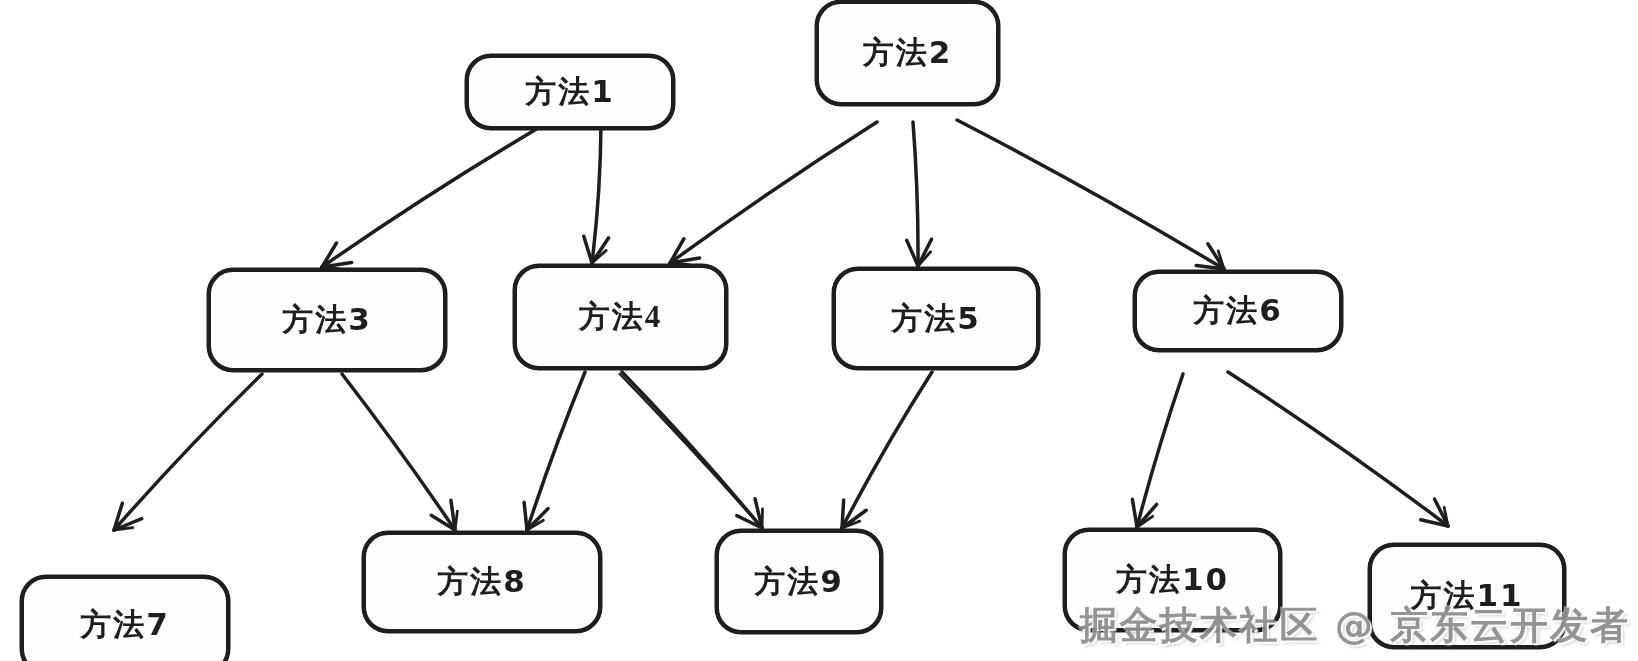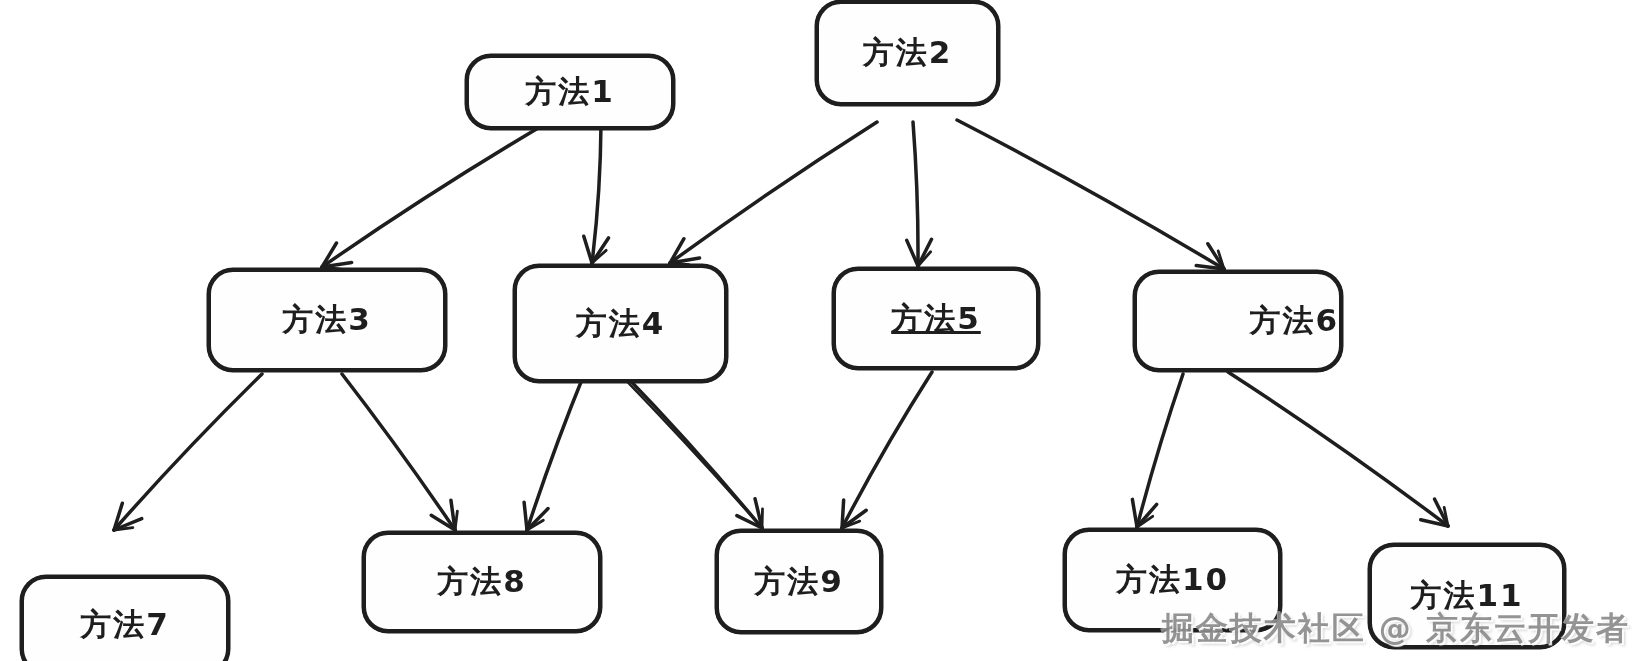--- a/index.html
+++ b/index.html
@@ -35,21 +35,21 @@
     font-weight: 700;
     letter-spacing: 2px;
     color: #1e1e1e;
     box-shadow: 0 0 0 0.5px #1e1e1e;
   }
   .watermark {
     position: absolute;
     right: 8px;
     bottom: 10px;
     z-index: 3;
-    font-size: 32px;
+    font-size: 38px;
     font-weight: 700;
     letter-spacing: 2px;
     color: rgba(125, 125, 125, 0.82);
     text-shadow: 2px 2px 1px rgba(255, 255, 255, 0.95),
                  -1px -1px 0 rgba(255, 255, 255, 0.55),
                  3px 3px 3px rgba(0, 0, 0, 0.18);
     white-space: nowrap;
   }
 </style>
 </head>
@@ -134,27 +134,27 @@
   <div id="nodes">
       <div class="node" style="left: 465px; top: 22px; width: 210px; height: 76px; margin-top: 32px;">
         <span>方法1</span>
       </div>
       <div class="node" style="left: 815px; top: 0; width: 185px; height: 106px;">
         <span>方法2</span>
       </div>
       <div class="node" style="left: 207px; top: 268px; width: 240px; height: 104px;">
         <span>方法3</span>
       </div>
-      <div class="node" style="left: 513px; top: 264px; width: 215px; height: 119px;">
+      <div class="node" style="left: 513px; top: 264px; width: 215px; height: 106px; font-family: Liberation Serif, serif;">
         <span>方法4</span>
       </div>
-      <div class="node" style="left: 832px; top: 267px; width: 208px; height: 103px; text-decoration: underline;">
+      <div class="node" style="left: 832px; top: 267px; width: 208px; height: 103px;">
         <span>方法5</span>
       </div>
-      <div class="node" style="left: 1133px; top: 270px; width: 210px; height: 102px; justify-content: flex-end;">
+      <div class="node" style="left: 1133px; top: 270px; width: 210px; height: 82px;">
         <span>方法6</span>
       </div>
       <div class="node" style="left: 20px; top: 531px; width: 210px; height: 100px; margin-top: 44px;">
         <span>方法7</span>
       </div>
       <div class="node" style="left: 362px; top: 531px; width: 240px; height: 102px;">
         <span>方法8</span>
       </div>
       <div class="node" style="left: 715px; top: 529px; width: 168px; height: 105px;">
         <span>方法9</span>

